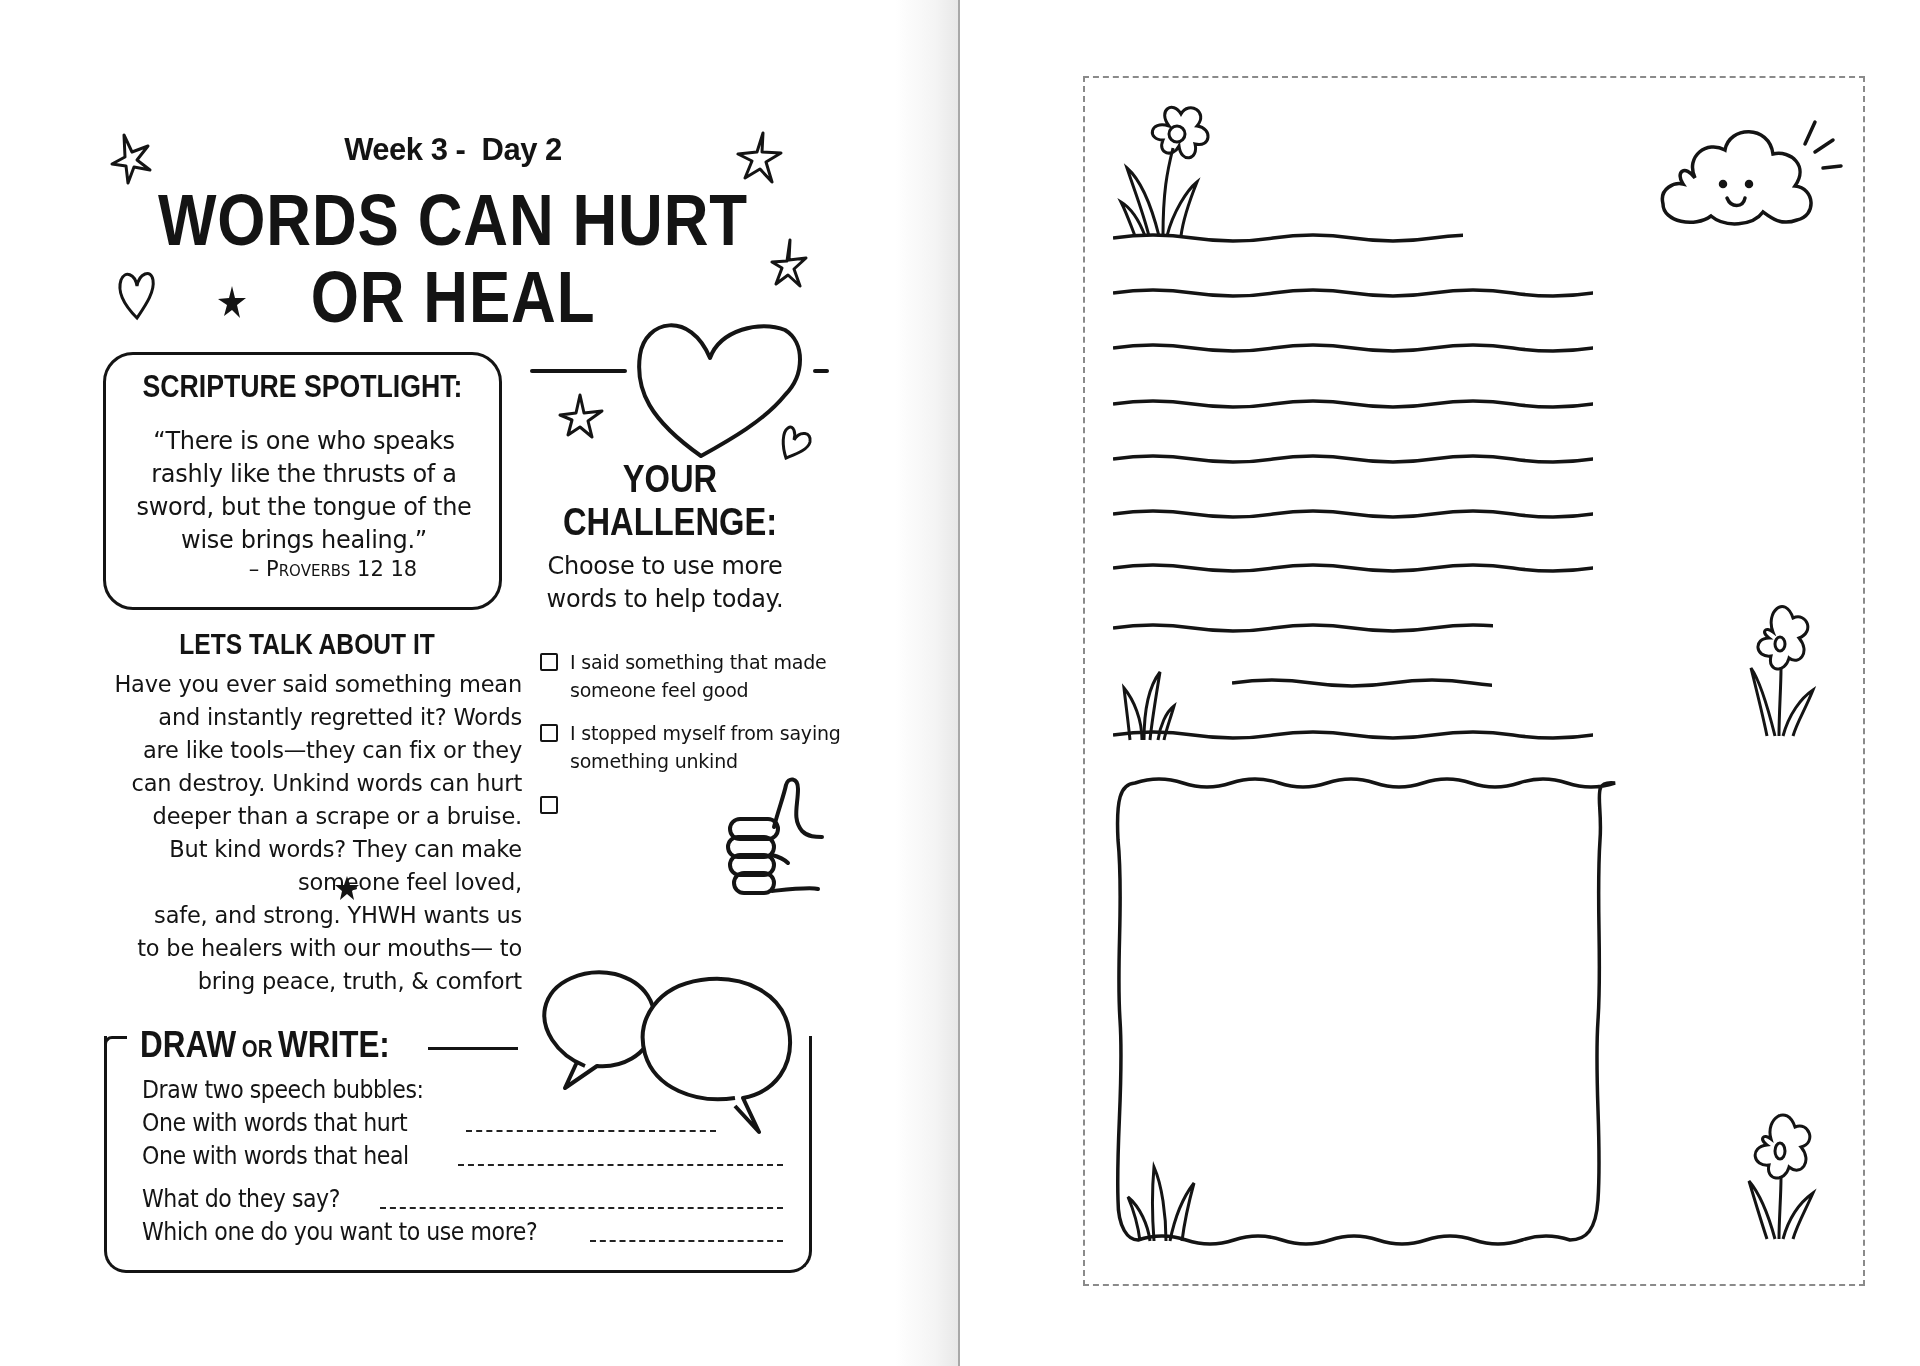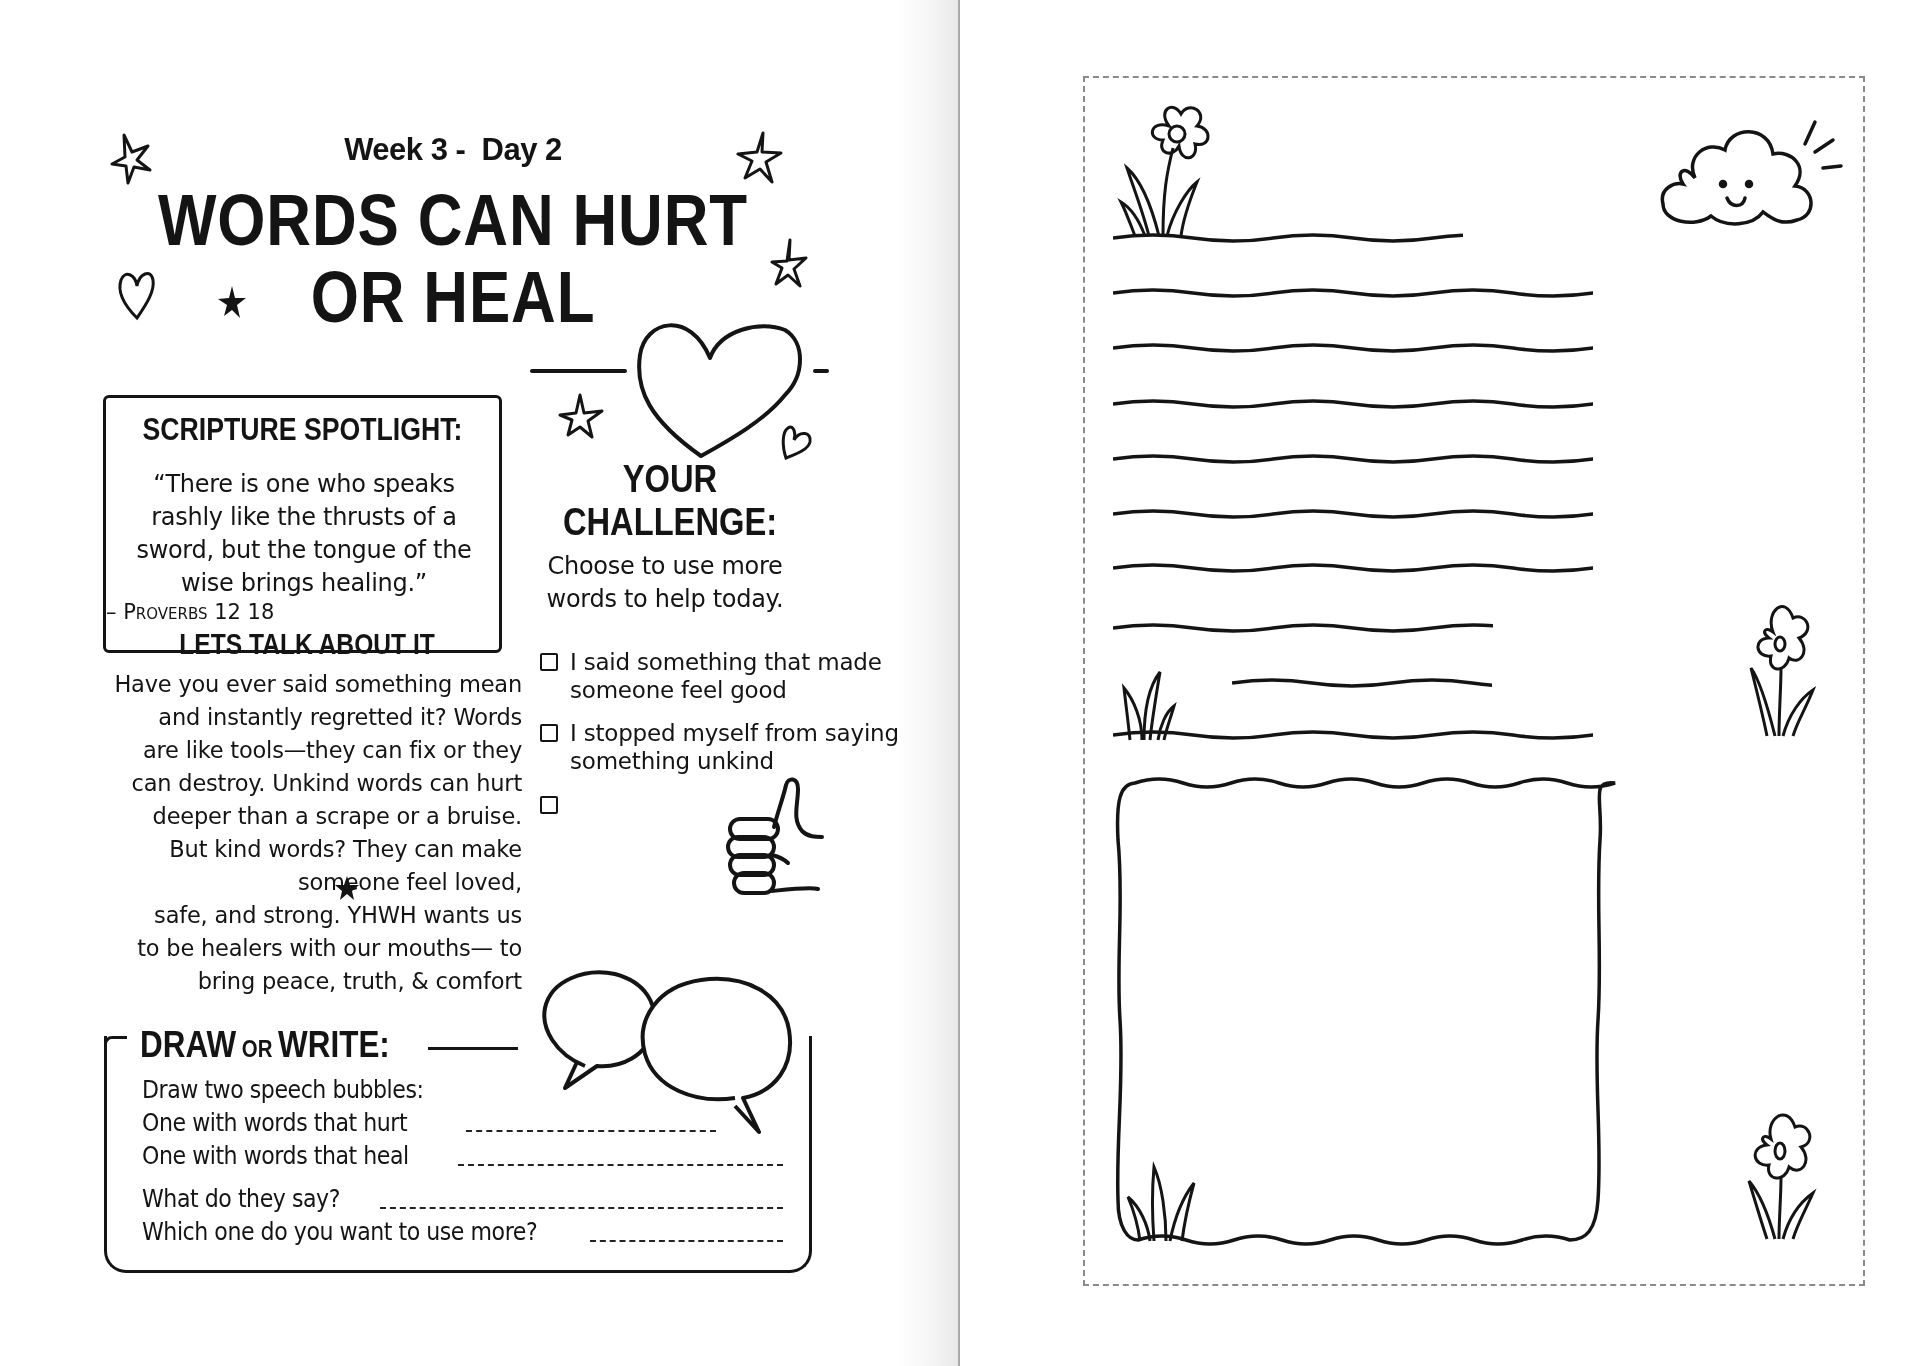--- a/index.html
+++ b/index.html
@@ -11,38 +11,38 @@
   .abs { position:absolute; }
   svg.abs { overflow:visible; }
 
   .week { left:0; width:906px; top:132px; text-align:center; font-family:"Liberation Sans", sans-serif;
           font-weight:bold; font-size:31px; letter-spacing:-0.5px; white-space:pre; }
   .title { left:0; width:906px; text-align:center; font-family:"Liberation Sans", sans-serif; font-weight:bold;
            font-size:72px; line-height:76px; transform:scaleX(0.86); transform-origin:453px 0; letter-spacing:1px; }
   .t1 { top:182px; }
   .t2 { top:259px; }
 
-  .scripture-box { left:103px; top:352px; width:393px; height:252px; border:3px solid #141414; border-radius:6px;margin-top:43px; }
+  .scripture-box { left:103px; top:352px; width:393px; height:252px; border:3px solid #141414; border-radius:30px; }
   .scripture-head { left:0; width:393px; top:14px; text-align:center; font-family:"Liberation Sans", sans-serif;
                     font-weight:bold; font-size:31px; transform:scaleX(0.86); transform-origin:196px 0; }
   .quote { left:18px; width:360px; top:70px; text-align:center; font-family:"DejaVu Sans", sans-serif;
            font-size:24px; line-height:33px; letter-spacing:-0.3px; }
-  .quote-ref { left:0; width:454px; top:202px; text-align:left; font-family:"DejaVu Sans", sans-serif; font-size:21px; font-variant:small-caps; }
+  .quote-ref { left:0; width:454px; top:202px; text-align:center; font-family:"DejaVu Sans", sans-serif; font-size:21px; font-variant:small-caps; }
 
   .talk-head { left:92px; width:430px; top:627px; text-align:center; font-family:"Liberation Sans", sans-serif;
                font-weight:bold; font-size:30px; transform:scaleX(0.82); transform-origin:215px 0; }
   .talk-body { left:92px; width:430px; top:668px; font-family:"DejaVu Sans", sans-serif; font-size:22.5px; line-height:33px;
                letter-spacing:-0.2px; white-space:pre;text-align:right; }
 
   .challenge-head { left:545px; width:250px; top:458px; text-align:center; font-family:"Liberation Sans", sans-serif;
                     font-weight:bold; font-size:38px; line-height:43px; transform:scaleX(0.86); transform-origin:125px 0; }
   .challenge-sub { left:535px; width:260px; top:550px; text-align:center; font-family:"DejaVu Sans", sans-serif;
                    font-size:24px; line-height:33px; letter-spacing:-0.3px; }
 
-  .check-item { left:540px; width:330px; font-family:"DejaVu Sans", sans-serif; font-size:23px; line-height:28px; letter-spacing:-0.2px; }
+  .check-item { left:540px; width:330px; font-family:"DejaVu Sans", sans-serif; font-size:19px; line-height:28px; letter-spacing:-0.2px; }
   .check-box { position:absolute; left:0; top:5px; width:18px; height:18px; border:2px solid #141414; border-radius:2px; box-sizing:border-box; }
   .check-label { position:absolute; left:30px; top:0; white-space:pre; }
 
   .draw-box { left:104px; top:1036px; width:702px; height:234px; border:3px solid #141414; border-top:none; border-radius:0 0 22px 22px; }
   .draw-corner { left:104px; top:1036px; width:20px; height:20px; border-left:3px solid #141414; border-top:3px solid #141414; border-radius:8px 0 0 0; }
   .draw-head { left:140px; top:1024px; font-family:"Liberation Sans", sans-serif; font-weight:bold; font-size:37px; transform:scaleX(0.85); transform-origin:0 0; white-space:pre; }
   .draw-head .small { font-size:24px; }
   .draw-head-line { left:428px; top:1047px; width:90px; height:3px; background:#141414; }
   .draw-line { left:142px; font-family:"DejaVu Sans", sans-serif; font-size:24px; line-height:30px; letter-spacing:-0.5px; white-space:pre; transform:scaleX(0.92); transform-origin:0 0; }
   .dots { height:0; border-bottom:2px dashed #222; }

